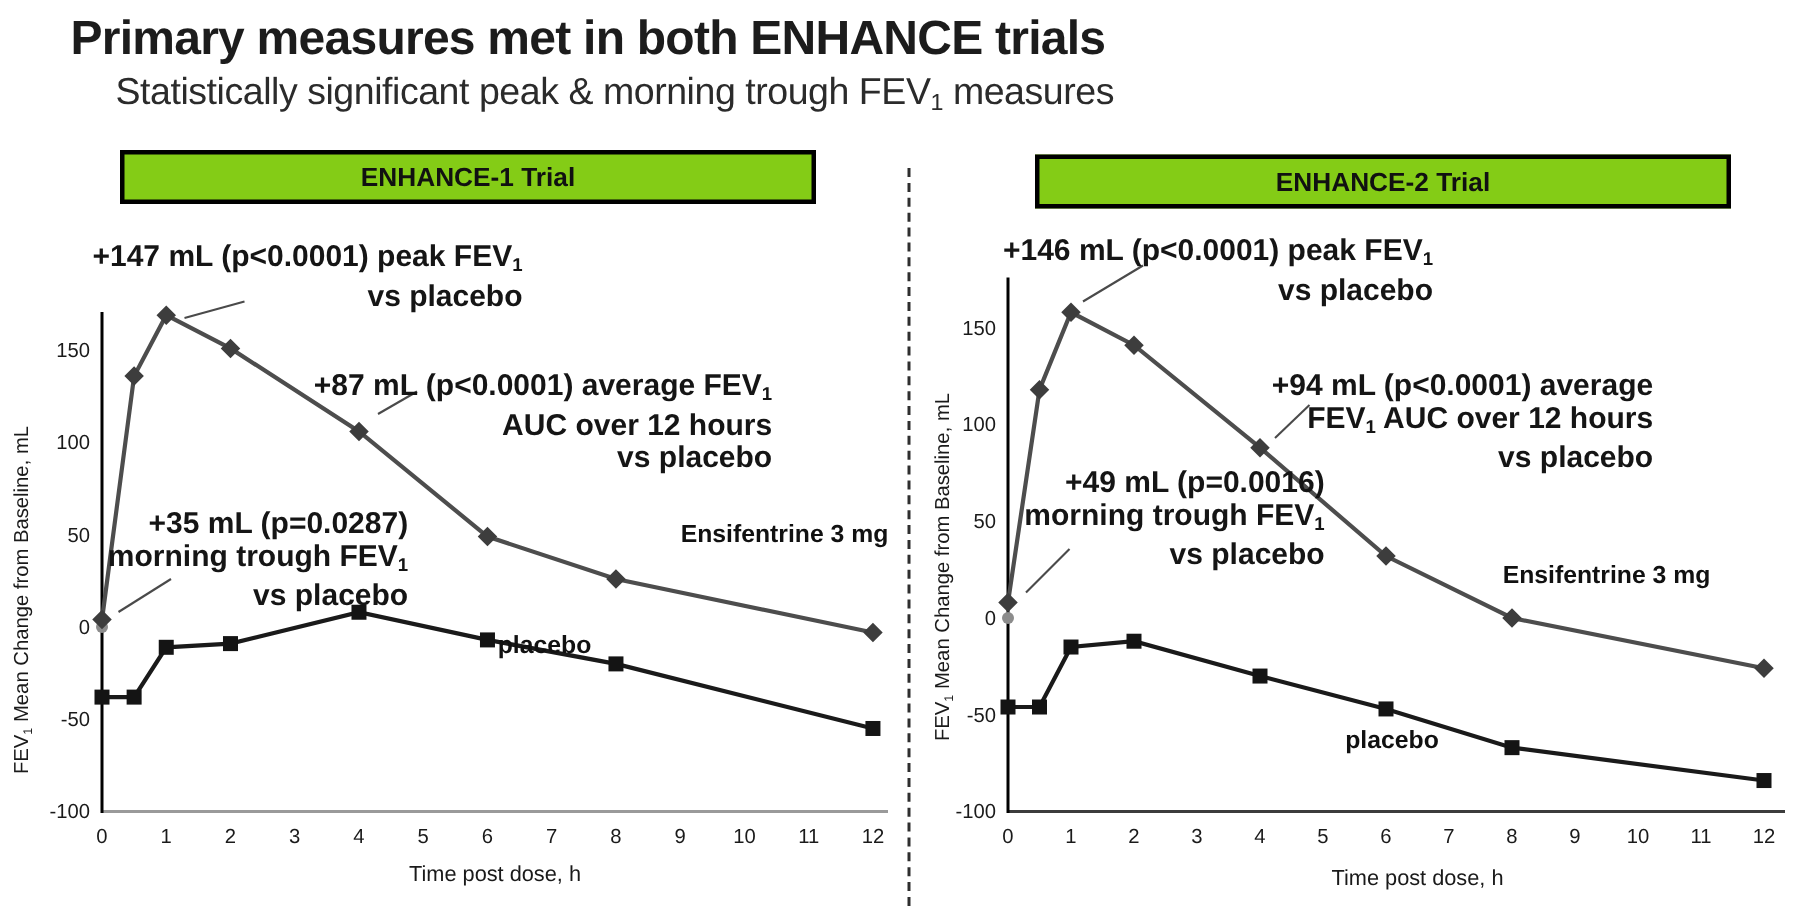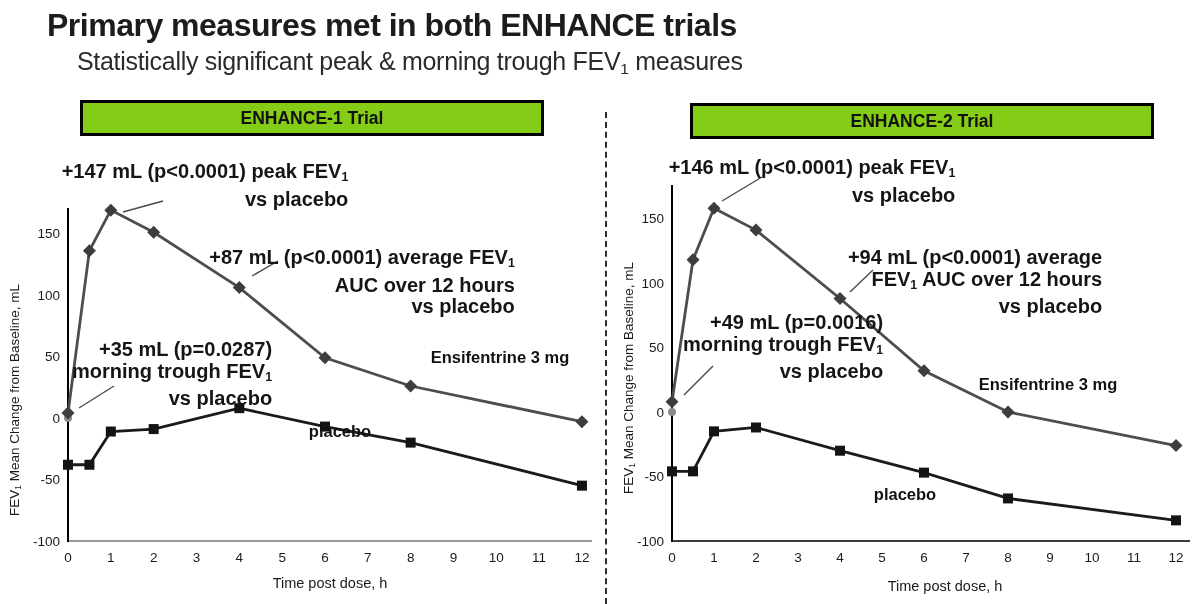--- a/index.html
+++ b/index.html
@@ -12,21 +12,21 @@
   sub{font-size:0.62em;vertical-align:-0.28em;}
   .divider{position:absolute;left:605px;top:112px;height:492px;width:0;
            border-left:2px dashed #2e2e2e;}
   .tbox{position:absolute;width:458px;height:30px;border:3px solid #000;background:#84cc16;
         display:flex;align-items:center;justify-content:center;
         font-weight:bold;font-size:17.5px;color:#111;}
   .ann{position:absolute;transform:translateX(-50%);text-align:right;
        font-weight:bold;font-size:20px;line-height:21.5px;white-space:nowrap;color:#151515;}
   .ann span{display:block;}
   .slabel{position:absolute;transform:translate(-50%,-50%);font-weight:bold;
-          font-size:16.5px;white-space:nowrap;color:#111;}
+          font-size:16.5px;white-space:nowrap;color:#111;margin-left:23px;}
   .xlab{position:absolute;transform:translateX(-50%);font-size:14.5px;color:#1a1a1a;white-space:nowrap;}
   .ylab{position:absolute;transform:translate(-50%,-50%) rotate(-90deg);
         font-size:13.5px;color:#1a1a1a;white-space:nowrap;}
   svg.canvas{position:absolute;left:0;top:0;}
   svg.canvas text{font-family:"Liberation Sans", sans-serif;font-size:13.5px;fill:#1a1a1a;}
 </style>
 </head>
 <body>
 
 <div class="page">

